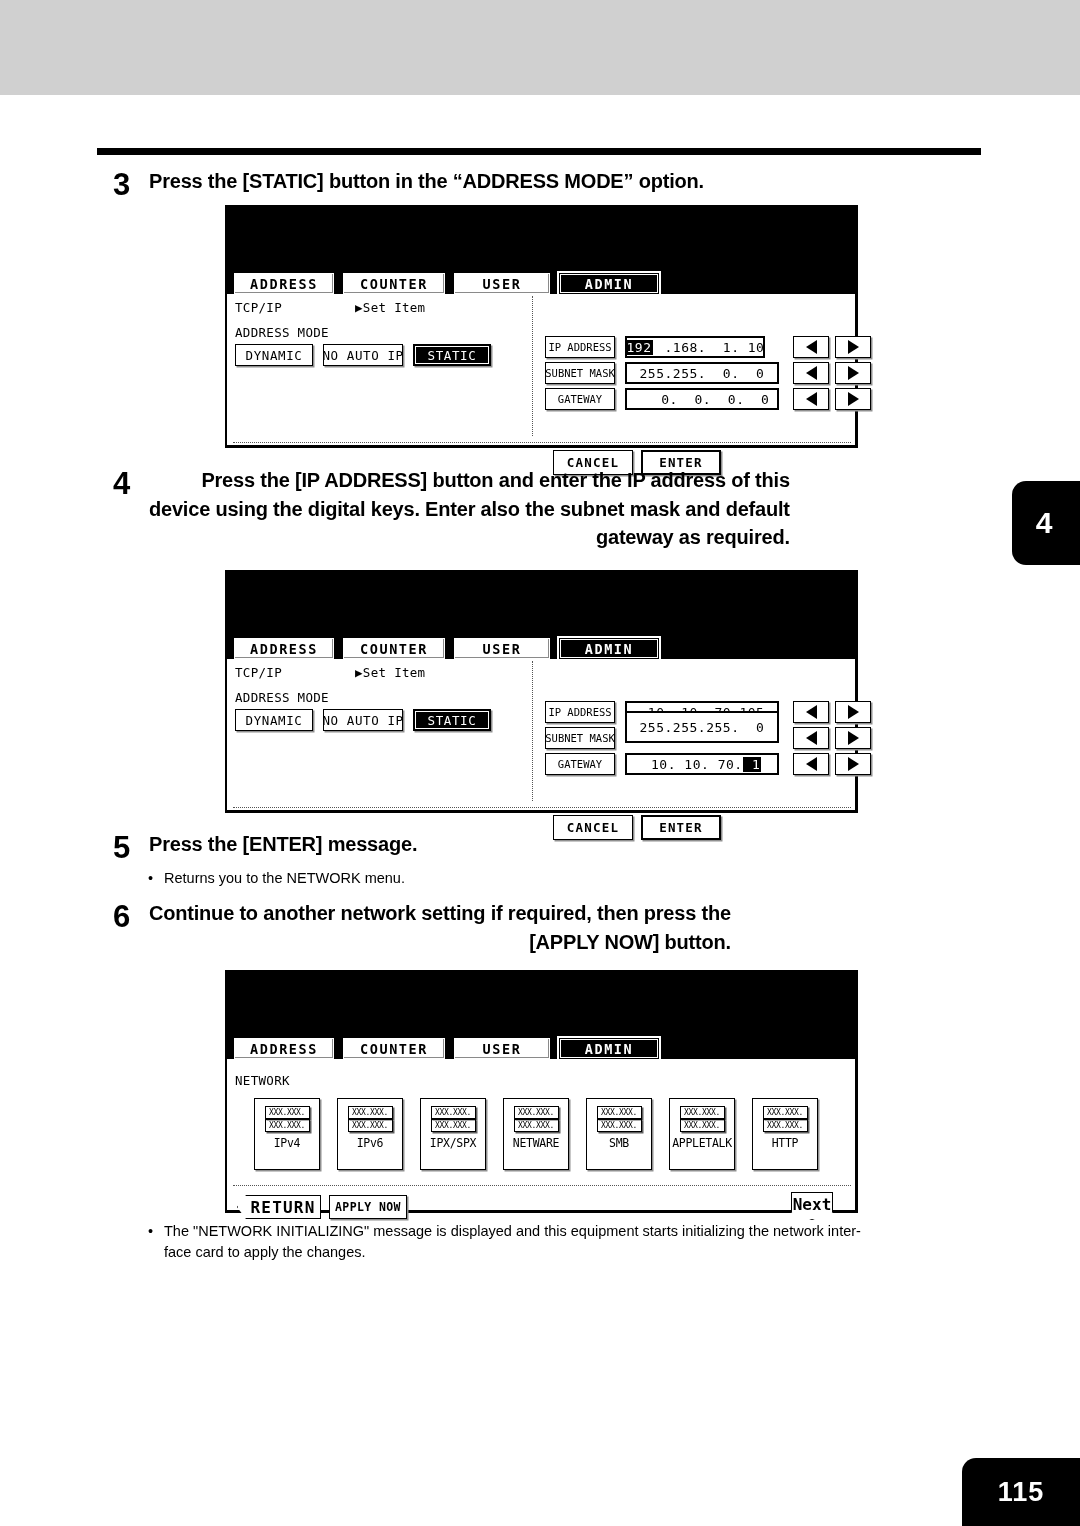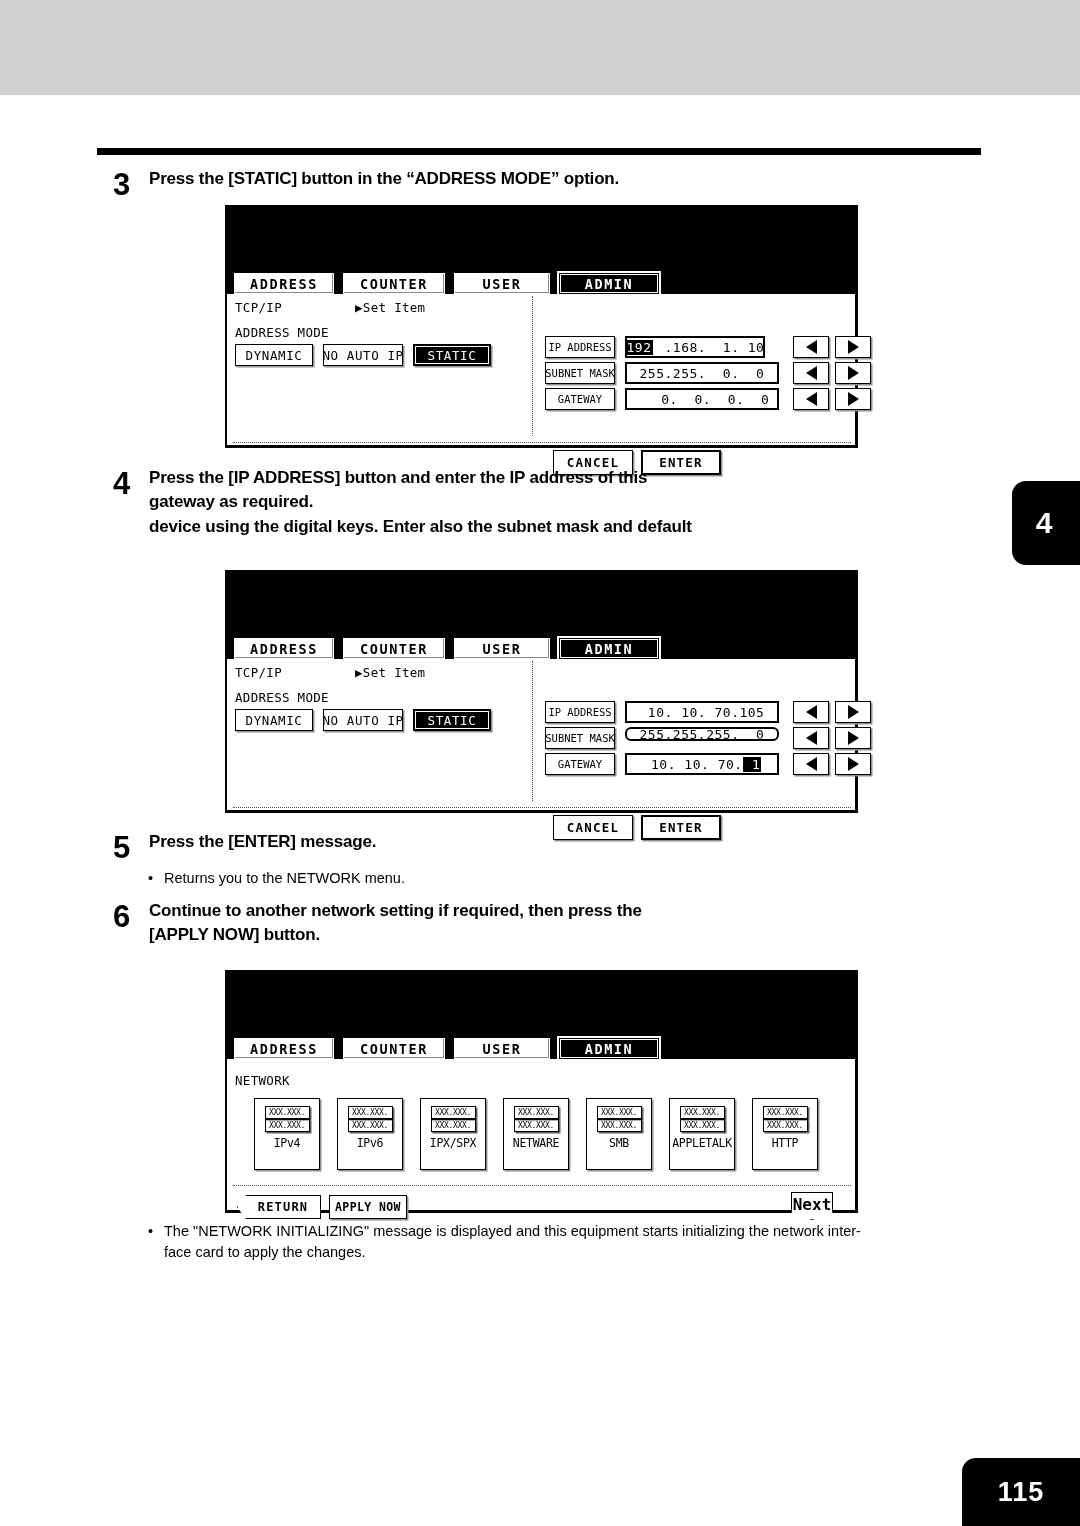--- a/index.html
+++ b/index.html
@@ -67,25 +67,26 @@
   .step-num {
     font-size: 31px;
     font-weight: bold;
     color: #000;
     width: 30px;
     line-height: 1.05;
     margin-right: 6px;
     margin-top: 2px;
   }
   .step-text {
-    font-size: 17px;
+    font-size: 20px;
     font-weight: bold;
     color: #000;
     line-height: 1.43;
     letter-spacing: -0.2px;
+    text-align: right;
   }
 
   .bullet {
     position: absolute;
     font-size: 14.5px;
     color: #000;
     line-height: 1.42;
     display: flex;
   }
   .bullet .dot { width: 16px; flex: none; }
@@ -265,21 +266,21 @@
   
   .retbtn {
     position: absolute;
     height: 24px;
     background: #fff;
     border: 1.5px solid #000;
     box-shadow: inset 0 0 0 1px #fff, 1.5px 1.5px 0 0 #909090;
     display: flex;
     align-items: center;
     justify-content: center;
-    font-size: 12px;
+    font-size: 16px;
     font-weight: bold;
     letter-spacing: 1.2px;
     color: #000;
     clip-path: polygon(0% 50%, 9px 0%, 100% 0%, 100% 100%, 9px 100%);
     padding-left: 8px;
   }
   
   .nextbtn {
     position: absolute;
     width: 42px; height: 28px;
@@ -359,22 +360,22 @@
 
     <div class="pb bold" style="left:326px; top:156px; width:80px; height:25px;">CANCEL</div>
     <div class="pb bold thick" style="left:414px; top:156px; width:80px; height:25px;">ENTER</div>
   </div>
 </div>
 
 <div class="step" style="left:113px; top:466px; width:880px;">
   <div class="step-num">4</div>
   <div>
     <div class="step-text">Press the [IP ADDRESS] button and enter the IP address of this</div>
+    <div class="step-text">device using the digital keys.  Enter also the subnet mask and default</div>
     <div class="step-text">gateway as required.</div>
-    <div class="step-text">device using the digital keys.  Enter also the subnet mask and default</div>
   </div>
 </div>
 
 <div class="panel" style="left:225px; top:570px;">
   <div class="panel-header"></div>
   <div class="tabbar">
     <div class="tab tab-w1">ADDRESS</div>
     <div class="tab tab-w2">COUNTER</div>
     <div class="tab tab-w3">USER</div>
     <div class="tab tab-w4 sel">ADMIN</div>
@@ -393,21 +394,21 @@
     <div class="pb small" style="left:318px; top:42px; width:70px; height:22px;">IP ADDRESS</div>
     <div class="vf" style="left:398px; top:42px; width:154px; height:22px;"> 10. 10. 70.105</div>
     <div class="arw" style="left:566px; top:42px;">
         <span class="tri tri-l"></span>
       </div>
     <div class="arw" style="left:608px; top:42px;">
         <span class="tri tri-r"></span>
       </div>
 
     <div class="pb small" style="left:318px; top:68px; width:70px; height:22px;">SUBNET MASK</div>
-    <div class="vf" style="left:398px; top:68px; width:154px; height:14px;border-radius:6px;">255.255.255.  0</div>
+    <div class="vf" style="left:398px; top:52px; width:154px; height:32px;">255.255.255.  0</div>
     <div class="arw" style="left:566px; top:68px;">
         <span class="tri tri-l"></span>
       </div>
     <div class="arw" style="left:608px; top:68px;">
         <span class="tri tri-r"></span>
       </div>
 
     <div class="pb small" style="left:318px; top:94px; width:70px; height:22px;">GATEWAY</div>
     <div class="vf" style="left:398px; top:94px; width:154px; height:22px;"><span> 10. 10. 70.</span><span class="inv"> 1</span></div>
     <div class="arw" style="left:566px; top:94px;">

